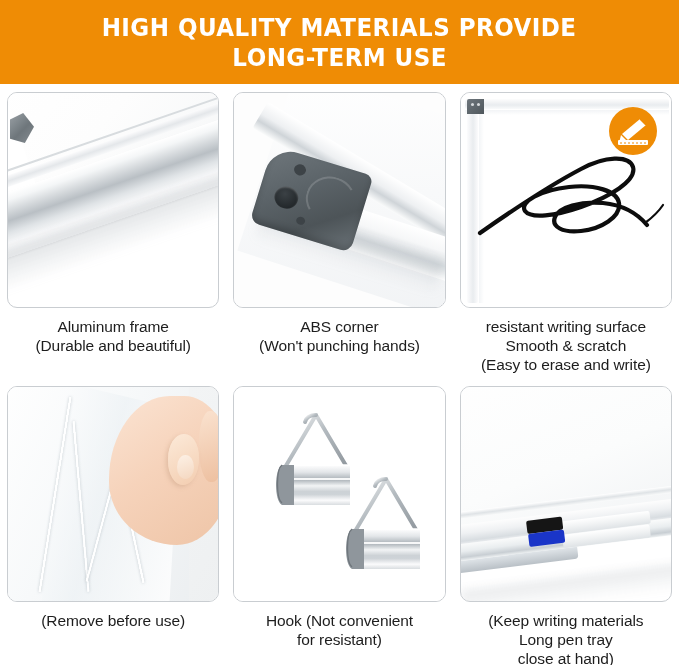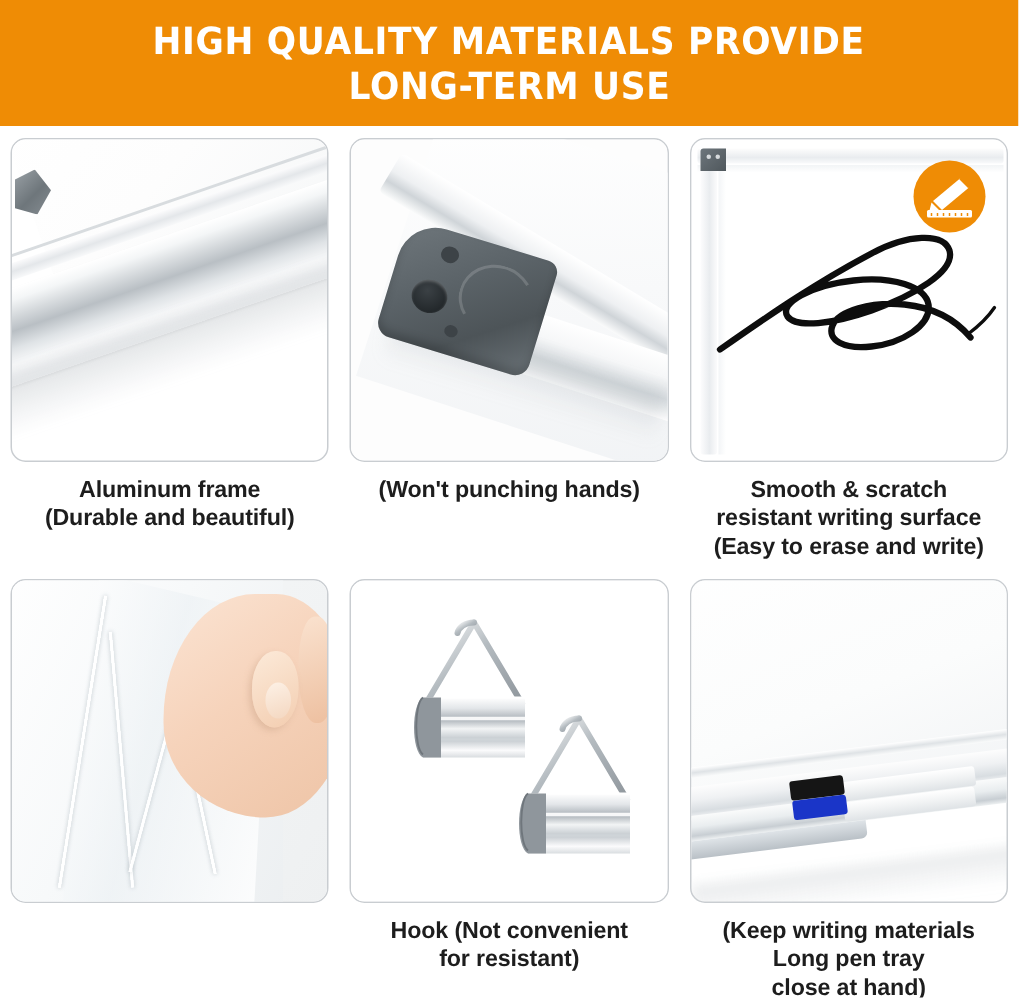--- a/index.html
+++ b/index.html
@@ -48,21 +48,21 @@
     border-radius:10px;
     background:#ffffff;
     overflow:hidden;
     box-sizing:border-box;
   }
   .caption{
     margin-top:9px;
     text-align:center;
     color:#1d1d1d;
     font-family:"Liberation Sans", sans-serif;
-    font-weight:bold;
+    font-weight:normal;
     font-size:15.5px;
     line-height:19px;
     letter-spacing:-.1px;
   }
 
   
   .p1-board{
     position:absolute;left:-4%;top:-6%;width:130%;height:70%;
     background:linear-gradient(150deg,#ffffff 0%,#fdfdfd 40%,#f3f5f6 100%);
     transform:rotate(-19deg);transform-origin:left top;
@@ -302,20 +302,21 @@
         <div class="p2-rail-b"></div>
         <div class="p2-shadow"></div>
         <div class="p2-corner">
           <div class="p2-arc"></div>
           <div class="p2-hole-a"></div>
           <div class="p2-hole-b"></div>
           <div class="p2-hole-c"></div>
         </div>
       </div>
       <div class="caption">
+        <div>ABS corner</div>
         <div>(Won't punching hands)</div>
       </div>
     </div>
 
     <div class="cell">
       <div class="photo">
         <div class="p3-surface"></div>
         <div class="p3-top-rail"></div>
         <div class="p3-top-rail2"></div>
         <div class="p3-left-rail"></div>
@@ -342,42 +343,43 @@
               <line x1="20" y1="35" x2="20" y2="37"></line>
               <line x1="24" y1="35" x2="24" y2="37"></line>
               <line x1="28" y1="35" x2="28" y2="37"></line>
               <line x1="32" y1="35" x2="32" y2="37"></line>
               <line x1="36" y1="35" x2="36" y2="37"></line>
             </g>
           </svg>
         </div>
       </div>
       <div class="caption">
+        <div>resistant writing surface</div>
         <div>Smooth &amp; scratch</div>
-        <div>resistant writing surface</div>
         <div>(Easy to erase and write)</div>
       </div>
     </div>
 
     <div class="cell">
       <div class="photo">
         <div class="p4-bg"></div>
         <div class="p4-sheet"></div>
         <div class="p4-film"></div>
         <div class="p4-crease p4-c1"></div>
         <div class="p4-crease p4-c2"></div>
         <div class="p4-crease p4-c3"></div>
         <div class="p4-crease p4-c4"></div>
         <div class="p4-hand">
           <div class="p4-finger"></div>
           <div class="p4-thumb"></div>
           <div class="p4-nail"></div>
         </div>
       </div>
       <div class="caption">
+        <div>(Remove before use)</div>
       </div>
     </div>
 
     <div class="cell">
       <div class="photo">
         <div class="p5-bg"></div>
 
         <svg class="hook hook-a" width="92" height="108" viewBox="0 0 92 108">
           <defs>
             <linearGradient id="mtl1" x1="0" y1="0" x2="0" y2="1">

